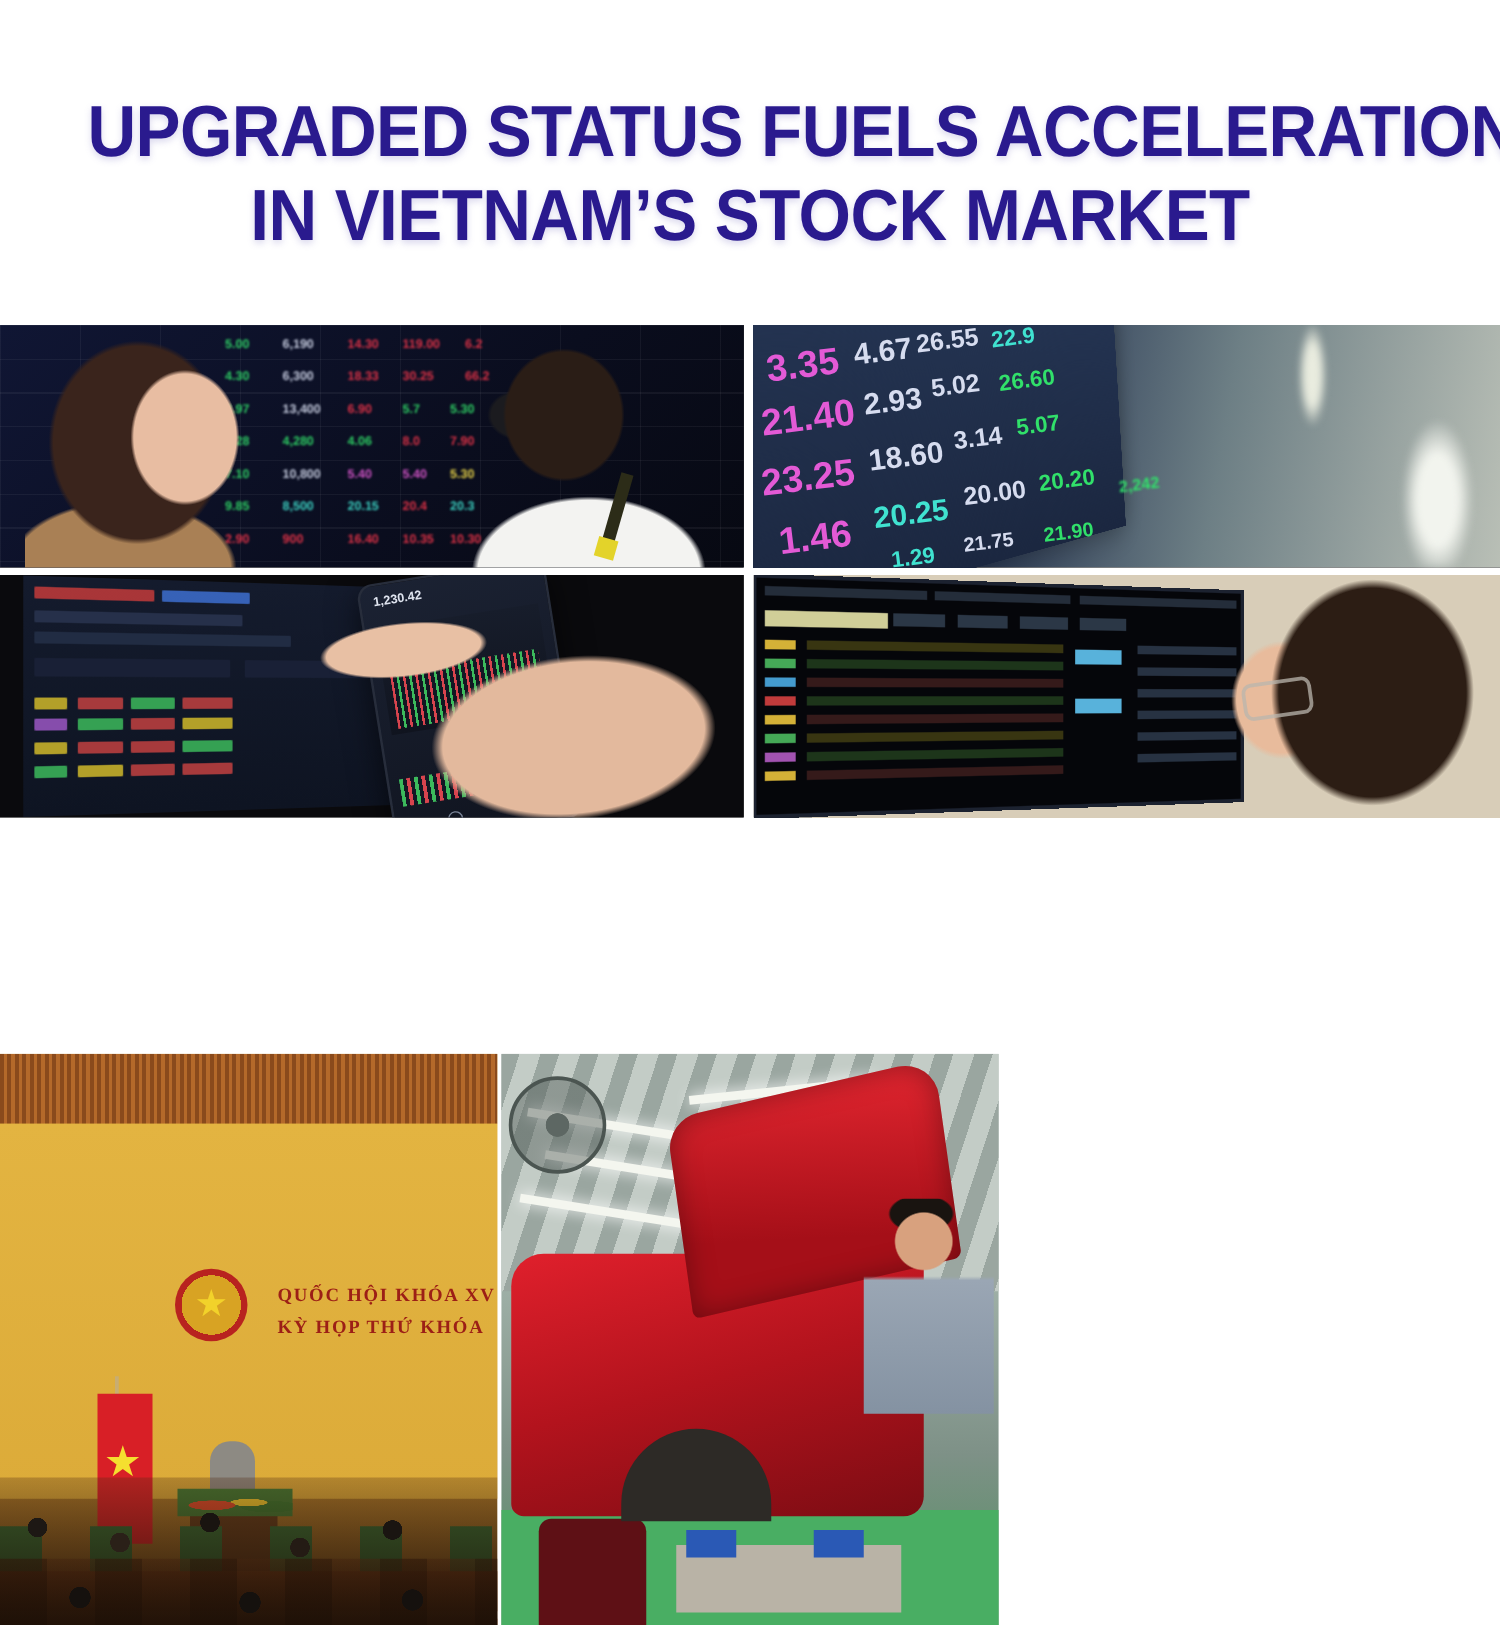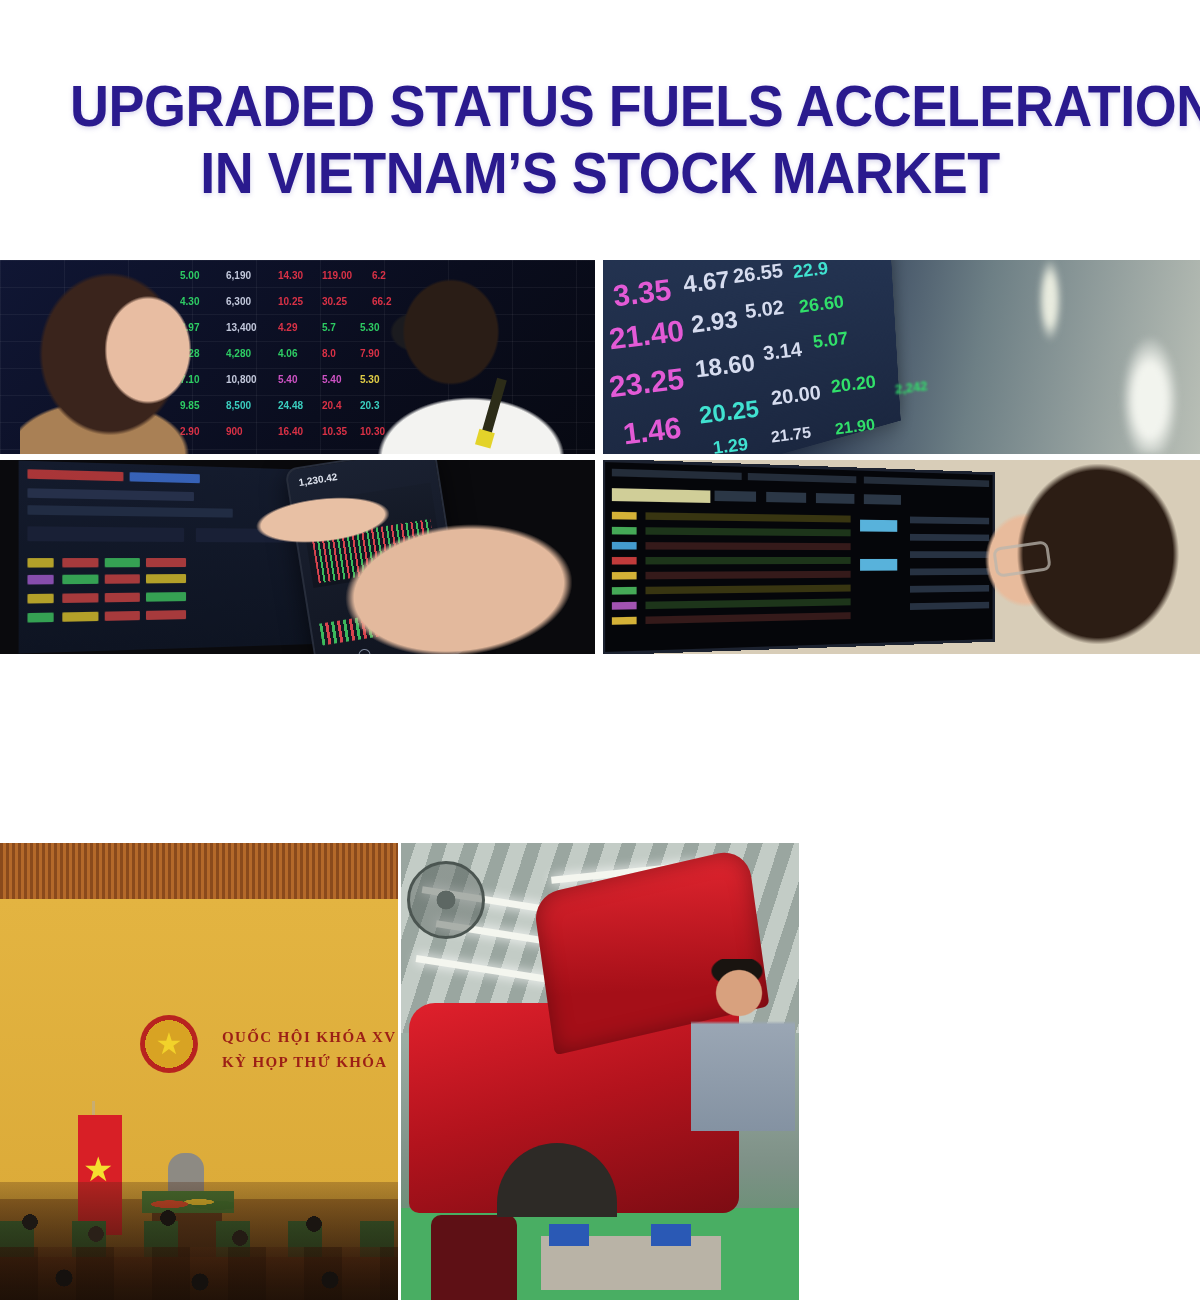--- a/index.html
+++ b/index.html
@@ -267,41 +267,41 @@
     <div class="cell tl">
       <div class="ph-board">
         <div class="tick-grid"></div>
         <div class="num g" style="left:180px;top:10px">5.00</div>
         <div class="num w" style="left:226px;top:10px">6,190</div>
         <div class="num r" style="left:278px;top:10px">14.30</div>
         <div class="num r" style="left:322px;top:10px">119.00</div>
         <div class="num r" style="left:372px;top:10px">6.2</div>
         <div class="num g" style="left:180px;top:36px">4.30</div>
         <div class="num w" style="left:226px;top:36px">6,300</div>
-        <div class="num r" style="left:278px;top:36px">10.25</div>
+        <div class="num r" style="left:278px;top:36px">18.33</div>
         <div class="num r" style="left:322px;top:36px">30.25</div>
         <div class="num r" style="left:372px;top:36px">66.2</div>
         <div class="num g" style="left:180px;top:62px">3.97</div>
         <div class="num w" style="left:226px;top:62px">13,400</div>
-        <div class="num r" style="left:278px;top:62px">4.29</div>
+        <div class="num r" style="left:278px;top:62px">6.90</div>
         <div class="num g" style="left:322px;top:62px">5.7</div>
         <div class="num g" style="left:360px;top:62px">5.30</div>
         <div class="num g" style="left:180px;top:88px">2.28</div>
         <div class="num g" style="left:226px;top:88px">4,280</div>
         <div class="num g" style="left:278px;top:88px">4.06</div>
         <div class="num r" style="left:322px;top:88px">8.0</div>
         <div class="num r" style="left:360px;top:88px">7.90</div>
         <div class="num g" style="left:180px;top:114px">7.10</div>
         <div class="num w" style="left:226px;top:114px">10,800</div>
         <div class="num m" style="left:278px;top:114px">5.40</div>
         <div class="num m" style="left:322px;top:114px">5.40</div>
         <div class="num y" style="left:360px;top:114px">5.30</div>
         <div class="num g" style="left:180px;top:140px">9.85</div>
         <div class="num c" style="left:226px;top:140px">8,500</div>
-        <div class="num c" style="left:278px;top:140px">24.48</div>
+        <div class="num c" style="left:278px;top:140px">20.15</div>
         <div class="num r" style="left:322px;top:140px">20.4</div>
         <div class="num c" style="left:360px;top:140px">20.3</div>
         <div class="num r" style="left:180px;top:166px">2.90</div>
         <div class="num r" style="left:226px;top:166px">900</div>
         <div class="num r" style="left:278px;top:166px">16.40</div>
         <div class="num r" style="left:322px;top:166px">10.35</div>
         <div class="num r" style="left:360px;top:166px">10.30</div>
         <div class="woman"></div>
         <div class="man"></div>
         <div class="lanyard"></div>

